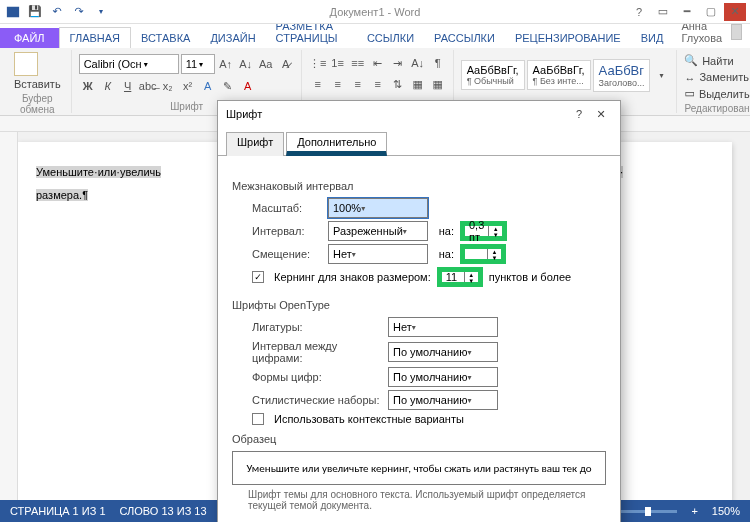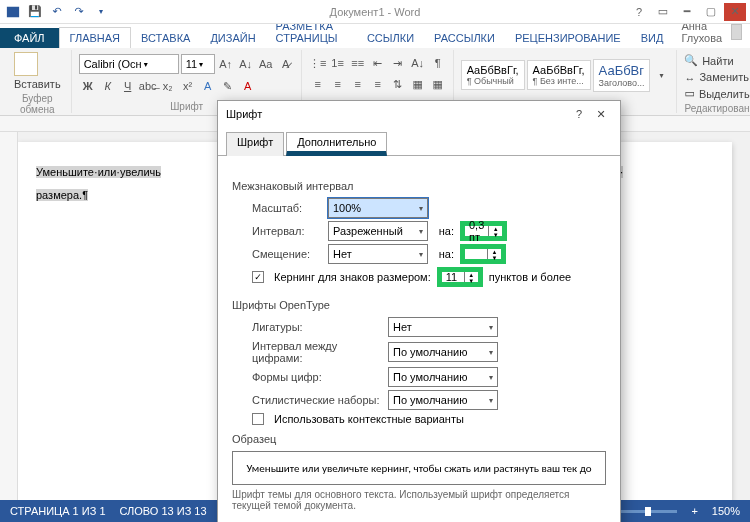--- a/index.html
+++ b/index.html
@@ -6,21 +6,21 @@
 body{width:750px;height:522px;background:#fff;overflow:hidden;position:relative}
 .titlebar{height:24px;background:#fff;border-bottom:1px solid #e0e0e0;display:flex;align-items:center;padding:0 4px;position:relative}
 .qat{display:flex;gap:4px;align-items:center}
 .qat-btn{width:18px;height:18px;display:flex;align-items:center;justify-content:center;color:#2b579a;cursor:pointer}
 .win-title{position:absolute;left:50%;transform:translateX(-50%);color:#888;font-size:11px}
 .win-ctrl{display:flex;gap:2px;margin-left:auto}
 .win-ctrl div{width:22px;height:18px;display:flex;align-items:center;justify-content:center;color:#666;cursor:pointer}
 .close-x{color:#fff;background:#c84031}
 .ribbon-tabs{height:24px;display:flex;align-items:flex-end;background:#fff}
 .tab{padding:4px 10px;color:#2b579a;cursor:pointer;text-transform:uppercase;font-size:11px}
-.tab.file{background:#0c4a6e;color:#fff;padding:4px 14px}
+.tab.file{background:#8b5cf6;color:#fff;padding:4px 14px}
 .tab.active{background:#fff;border:1px solid #d4d4d4;border-bottom:none}
 .user{margin-left:auto;padding:4px 8px;display:flex;align-items:center;gap:4px;color:#666}
 .avatar{width:16px;height:16px;background:#d8d8d8;border:1px solid #c0c0c0}
 .ribbon{height:68px;background:#f3f3f3;border-bottom:1px solid #d4d4d4;display:flex;padding:2px 4px;gap:1px}
 .group{display:flex;flex-direction:column;border-right:1px solid #e2e2e2;padding:0 6px;justify-content:space-between}
 .group-label{font-size:10px;color:#888;text-align:center;padding:1px 0}
 .group-body{display:flex;align-items:center;gap:4px;flex:1}
 .big-btn{display:flex;flex-direction:column;align-items:flex-start;padding:2px 4px;cursor:pointer;font-size:10px;color:#444}
 .big-ico{width:24px;height:24px;background:#fff;border:1px solid #d4c290;margin-bottom:2px;position:relative}
 .font-row{display:flex;gap:2px;align-items:center}
@@ -40,30 +40,30 @@
 .dlg-title .sp{flex:1}
 .dlg-close{width:22px;height:22px;display:flex;align-items:center;justify-content:center;cursor:pointer;color:#444}
 .dlg-tabs{display:flex;padding:4px 8px 0 8px;border-bottom:1px solid #ababab}
 .dlg-tab{padding:3px 10px;border:1px solid #ababab;border-bottom:none;background:#f0f0f0;cursor:pointer;margin-right:2px;position:relative;top:1px}
 .dlg-tab.active{background:#fff;border-bottom:5px solid #0c4a6e}
 .dlg-body{padding:8px 14px}
 .section-label{font-size:11px;color:#444;margin:16px 0 6px 0}
 .frow{display:flex;align-items:center;margin:3px 12px;gap:6px}
 .flabel{width:70px;text-align:left;font-size:11px;color:#444}
 .flabel2{width:130px;text-align:left;font-size:11px;color:#444}
-.fsel{border:1px solid #7a7a7a;background:#fff;height:20px;padding:0 4px;display:flex;align-items:center;flex:0 0 100px;justify-content:space-between;cursor:pointer}
+.fsel{border:1px solid #7a7a7a;background:#fff;height:20px;padding:0 4px;display:flex;align-items:center;flex:0 0 100px;cursor:pointer}
 .fsel.w{flex:0 0 100px}
 .fsel .arr{font-size:8px;color:#555}
 .fspin{display:flex;border:5px solid #22c55e;background:#fff;height:20px;flex:0 0 46px}
 .fspin .v{flex:1;padding:0 4px;display:flex;align-items:center}
 .fspin .sb{width:14px;display:flex;flex-direction:column;border-left:1px solid #7a7a7a}
 .fspin .sb div{flex:1;display:flex;align-items:center;justify-content:center;font-size:6px;cursor:pointer}
 .chk{width:12px;height:12px;border:1px solid #7a7a7a;display:inline-flex;align-items:center;justify-content:center;font-size:9px;margin-right:4px;cursor:pointer}
 .preview{border:1px solid #7a7a7a;background:#fff;height:34px;display:flex;align-items:center;justify-content:center;margin:4px 0;font-family:Calibri,sans-serif;font-size:11px;overflow:hidden;padding:0 6px}
-.hint{font-size:10px;color:#666;margin:4px 0 8px 0}
+.hint{font-size:10px;color:#666;margin:4px 0 8px 16px}
 .dlg-btns{display:flex;gap:6px;padding:8px 12px;border-top:1px solid #e4e4e4;align-items:center}
 .btn{border:1px solid #ababab;background:#f0f0f0;padding:3px 12px;cursor:pointer}
 .btn.primary{border:1px solid #3573c0}
 .statusbar{position:absolute;bottom:0;left:0;right:0;height:22px;background:#2b579a;color:#fff;display:flex;align-items:center;padding:0 10px;font-size:11px;gap:14px}
 .statusbar .sp{flex:1}
 .zoom-track{width:80px;height:3px;background:#6892c6;position:relative}
 .zoom-thumb{position:absolute;top:-3px;left:60%;width:6px;height:9px;background:#fff}
 .ico-svg{width:14px;height:14px}
 </style>
 </head>

